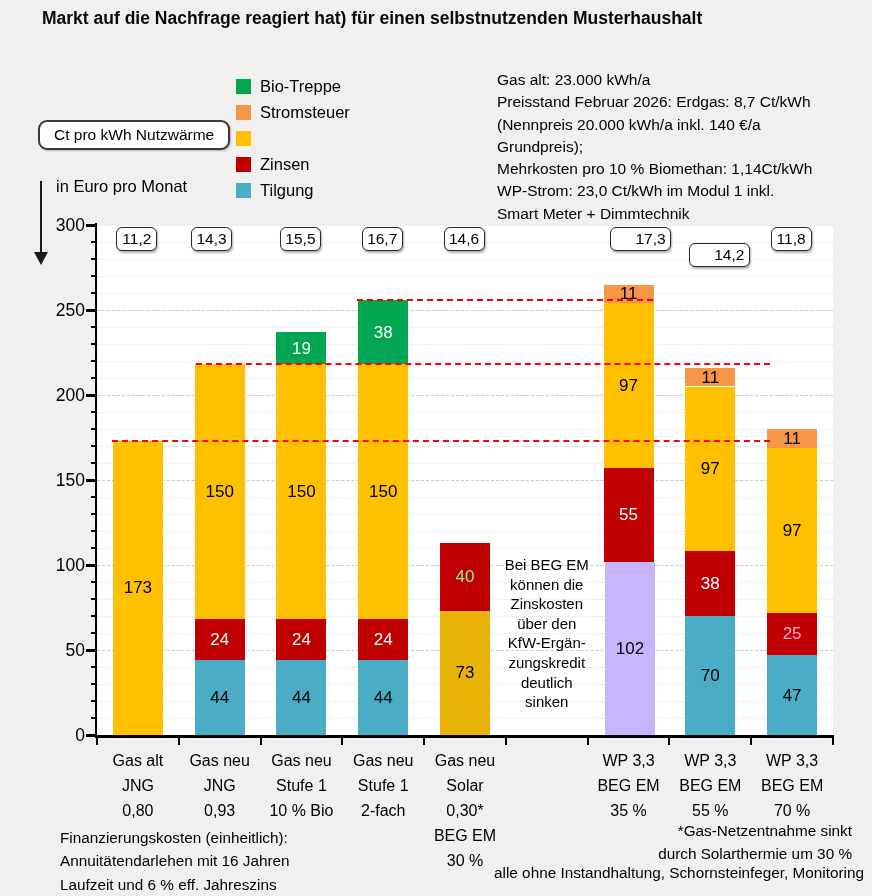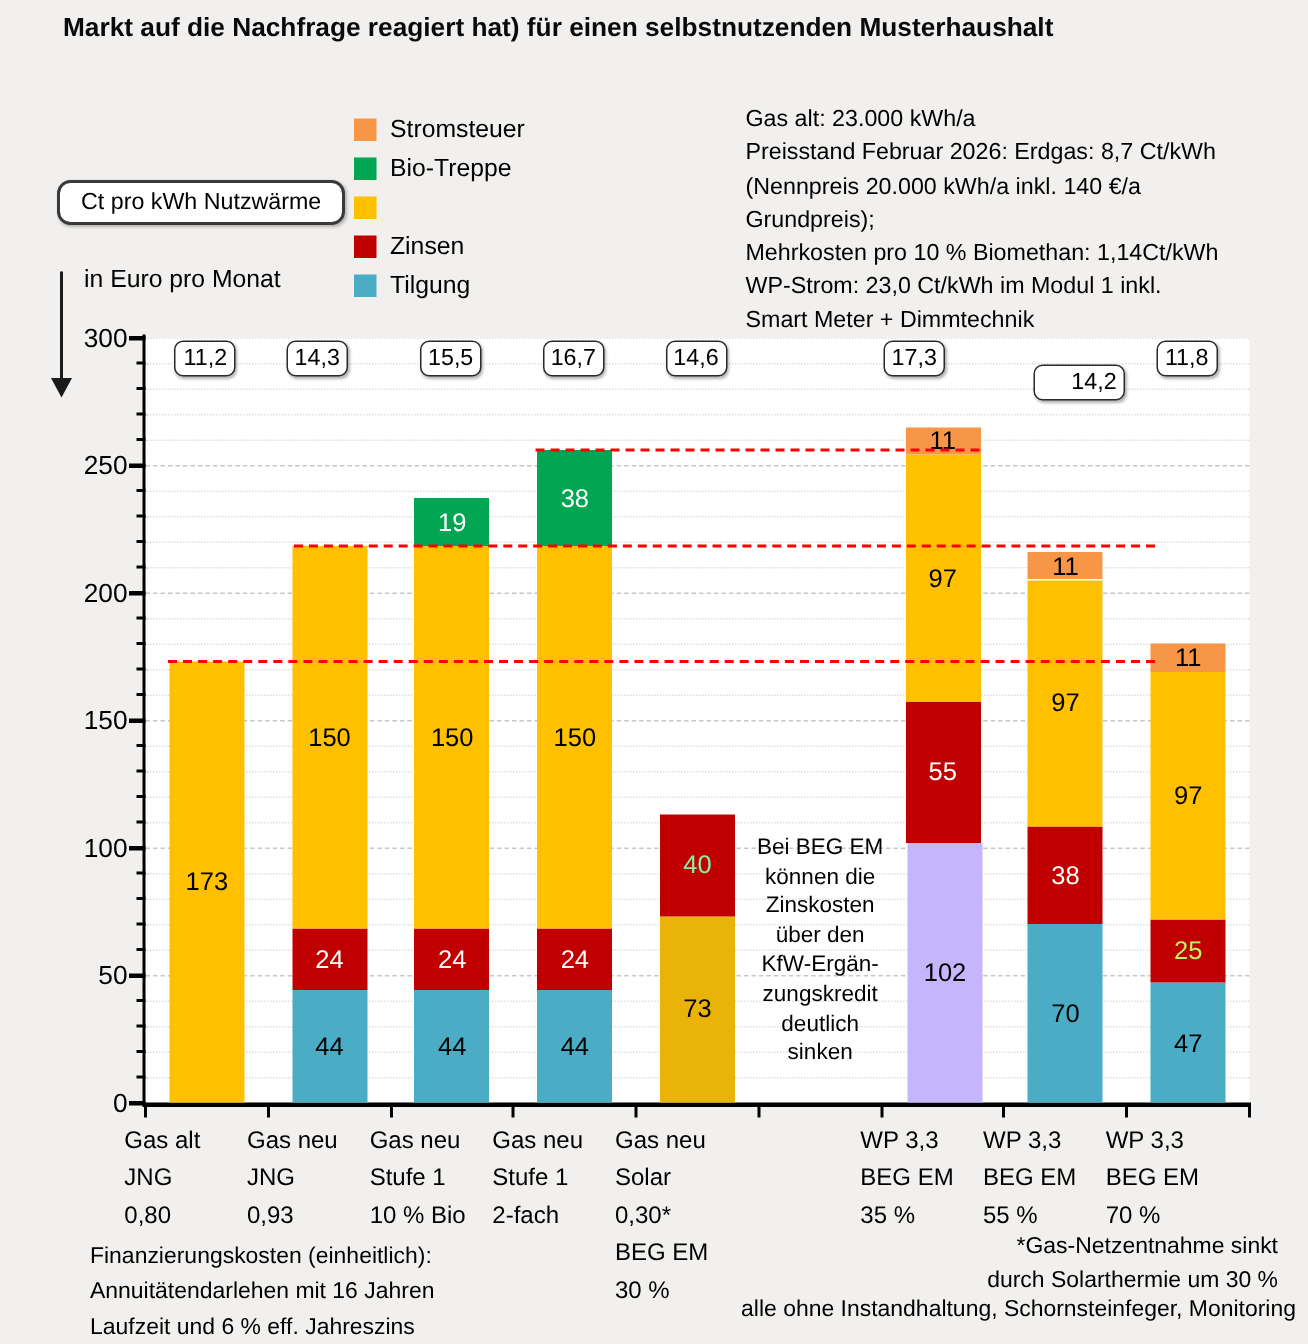--- a/index.html
+++ b/index.html
@@ -37,43 +37,43 @@
   .bar-seg{z-index:2;display:flex;align-items:center;justify-content:center;}
   .bar-seg span{font-size:17px;line-height:1;}
   .ref-line{height:0;border-top:2px dashed #ff0000;z-index:3;}
   .ct-badge{
     z-index:4;background:#fff;border:1.5px solid #2a2a2a;border-radius:6px;
     padding:2px 0;width:39px;text-align:center;font-size:15.5px;
     box-shadow:1px 1.5px 2px rgba(0,0,0,0.3);
   }
   .y-tick,.x-tick,.spine{background:#000;z-index:2;}
   .y-tick-label{font-size:17.5px;text-align:right;width:48px;}
-  .x-cat-label{font-size:16px;line-height:25px;z-index:2;}
+  .x-cat-label{font-size:16px;text-align:center;line-height:25px;z-index:2;}
   .annotation{font-size:15px;line-height:19.6px;text-align:center;z-index:2;}
   .fn-left{left:60px;top:826px;font-size:15.3px;line-height:23.3px;}
   .fn-right{left:560px;top:819px;width:292px;font-size:15.3px;line-height:23.3px;text-align:right;}
   .fn-bottom{left:430px;top:864px;width:434px;font-size:15.3px;text-align:right;}
 </style>
 </head>
 <body>
 
 <div class="abs title">
   <div>Markt auf die Nachfrage reagiert hat) für einen selbstnutzenden Musterhaushalt</div>
 </div>
 
 <div class="abs unit-box">Ct pro kWh Nutzwärme</div>
 
 <div class="abs legend" id="legend">
     <div class="legend-item">
+      <div class="legend-swatch" style="background: rgb(0, 166, 81);"></div>
+      <div class="legend-label">Bio-Treppe</div>
+    </div>
+    <div class="legend-item">
       <div class="legend-swatch" style="background: rgb(247, 150, 70);"></div>
       <div class="legend-label">Stromsteuer</div>
-    </div>
-    <div class="legend-item">
-      <div class="legend-swatch" style="background: rgb(0, 166, 81);"></div>
-      <div class="legend-label">Bio-Treppe</div>
     </div>
     <div class="legend-item">
       <div class="legend-swatch" style="background: rgb(255, 192, 0);"></div>
     </div>
     <div class="legend-item">
       <div class="legend-swatch" style="background: rgb(192, 0, 0);"></div>
       <div class="legend-label">Zinsen</div>
     </div>
     <div class="legend-item">
       <div class="legend-swatch" style="background: rgb(75, 172, 198);"></div>
@@ -259,21 +259,21 @@
     </div>
     <div class="abs bar-seg" style="left: 603.556px; top: 468.1px; width: 50px; height: 93.5px; background: rgb(192, 0, 0);">
       <span style="color: rgb(255, 255, 255);">55</span>
     </div>
     <div class="abs bar-seg" style="left: 603.556px; top: 303.2px; width: 50px; height: 164.9px; background: rgb(255, 192, 0);">
       <span style="color: rgb(0, 0, 0);">97</span>
     </div>
     <div class="abs bar-seg" style="left: 603.556px; top: 284.5px; width: 50px; height: 18.7px; background: rgb(247, 150, 70);">
       <span style="color: rgb(0, 0, 0);">11</span>
     </div>
-    <div class="abs ct-badge" style="left: 589px; top: 227px;">17,3</div>
+    <div class="abs ct-badge" style="left: 610px; top: 227px; padding-left: 20px;">17,3</div>
     <div class="abs x-cat-label" style="left: 573.556px; top: 748px; width: 110px;">
       <div>WP 3,3</div>
       <div>BEG EM</div>
       <div>35 %</div>
     </div>
     <div class="abs bar-seg" style="left: 685.333px; top: 616px; width: 50px; height: 119px; background: rgb(75, 172, 198);">
       <span style="color: rgb(0, 0, 0);">70</span>
     </div>
     <div class="abs bar-seg" style="left: 685.333px; top: 551.4px; width: 50px; height: 64.6px; background: rgb(192, 0, 0);">
       <span style="color: rgb(255, 255, 255);">38</span>
@@ -287,21 +287,21 @@
     <div class="abs ct-badge" style="left: 688.833px; top: 243px; padding-left: 20px;">14,2</div>
     <div class="abs x-cat-label" style="left: 655.333px; top: 748px; width: 110px;">
       <div>WP 3,3</div>
       <div>BEG EM</div>
       <div>55 %</div>
     </div>
     <div class="abs bar-seg" style="left: 767.111px; top: 655.1px; width: 50px; height: 79.9px; background: rgb(75, 172, 198);">
       <span style="color: rgb(0, 0, 0);">47</span>
     </div>
     <div class="abs bar-seg" style="left: 767.111px; top: 612.6px; width: 50px; height: 42.5px; background: rgb(192, 0, 0);">
-      <span style="color: #bef264;">25</span>
+      <span style="color: #f9a8d4;">25</span>
     </div>
     <div class="abs bar-seg" style="left: 767.111px; top: 447.7px; width: 50px; height: 164.9px; background: rgb(255, 192, 0);">
       <span style="color: rgb(0, 0, 0);">97</span>
     </div>
     <div class="abs bar-seg" style="left: 767.111px; top: 429px; width: 50px; height: 18.7px; background: rgb(247, 150, 70);">
       <span style="color: rgb(0, 0, 0);">11</span>
     </div>
     <div class="abs ct-badge" style="left: 770.611px; top: 227px;">11,8</div>
     <div class="abs x-cat-label" style="left: 737.111px; top: 748px; width: 110px;">
       <div>WP 3,3</div>

